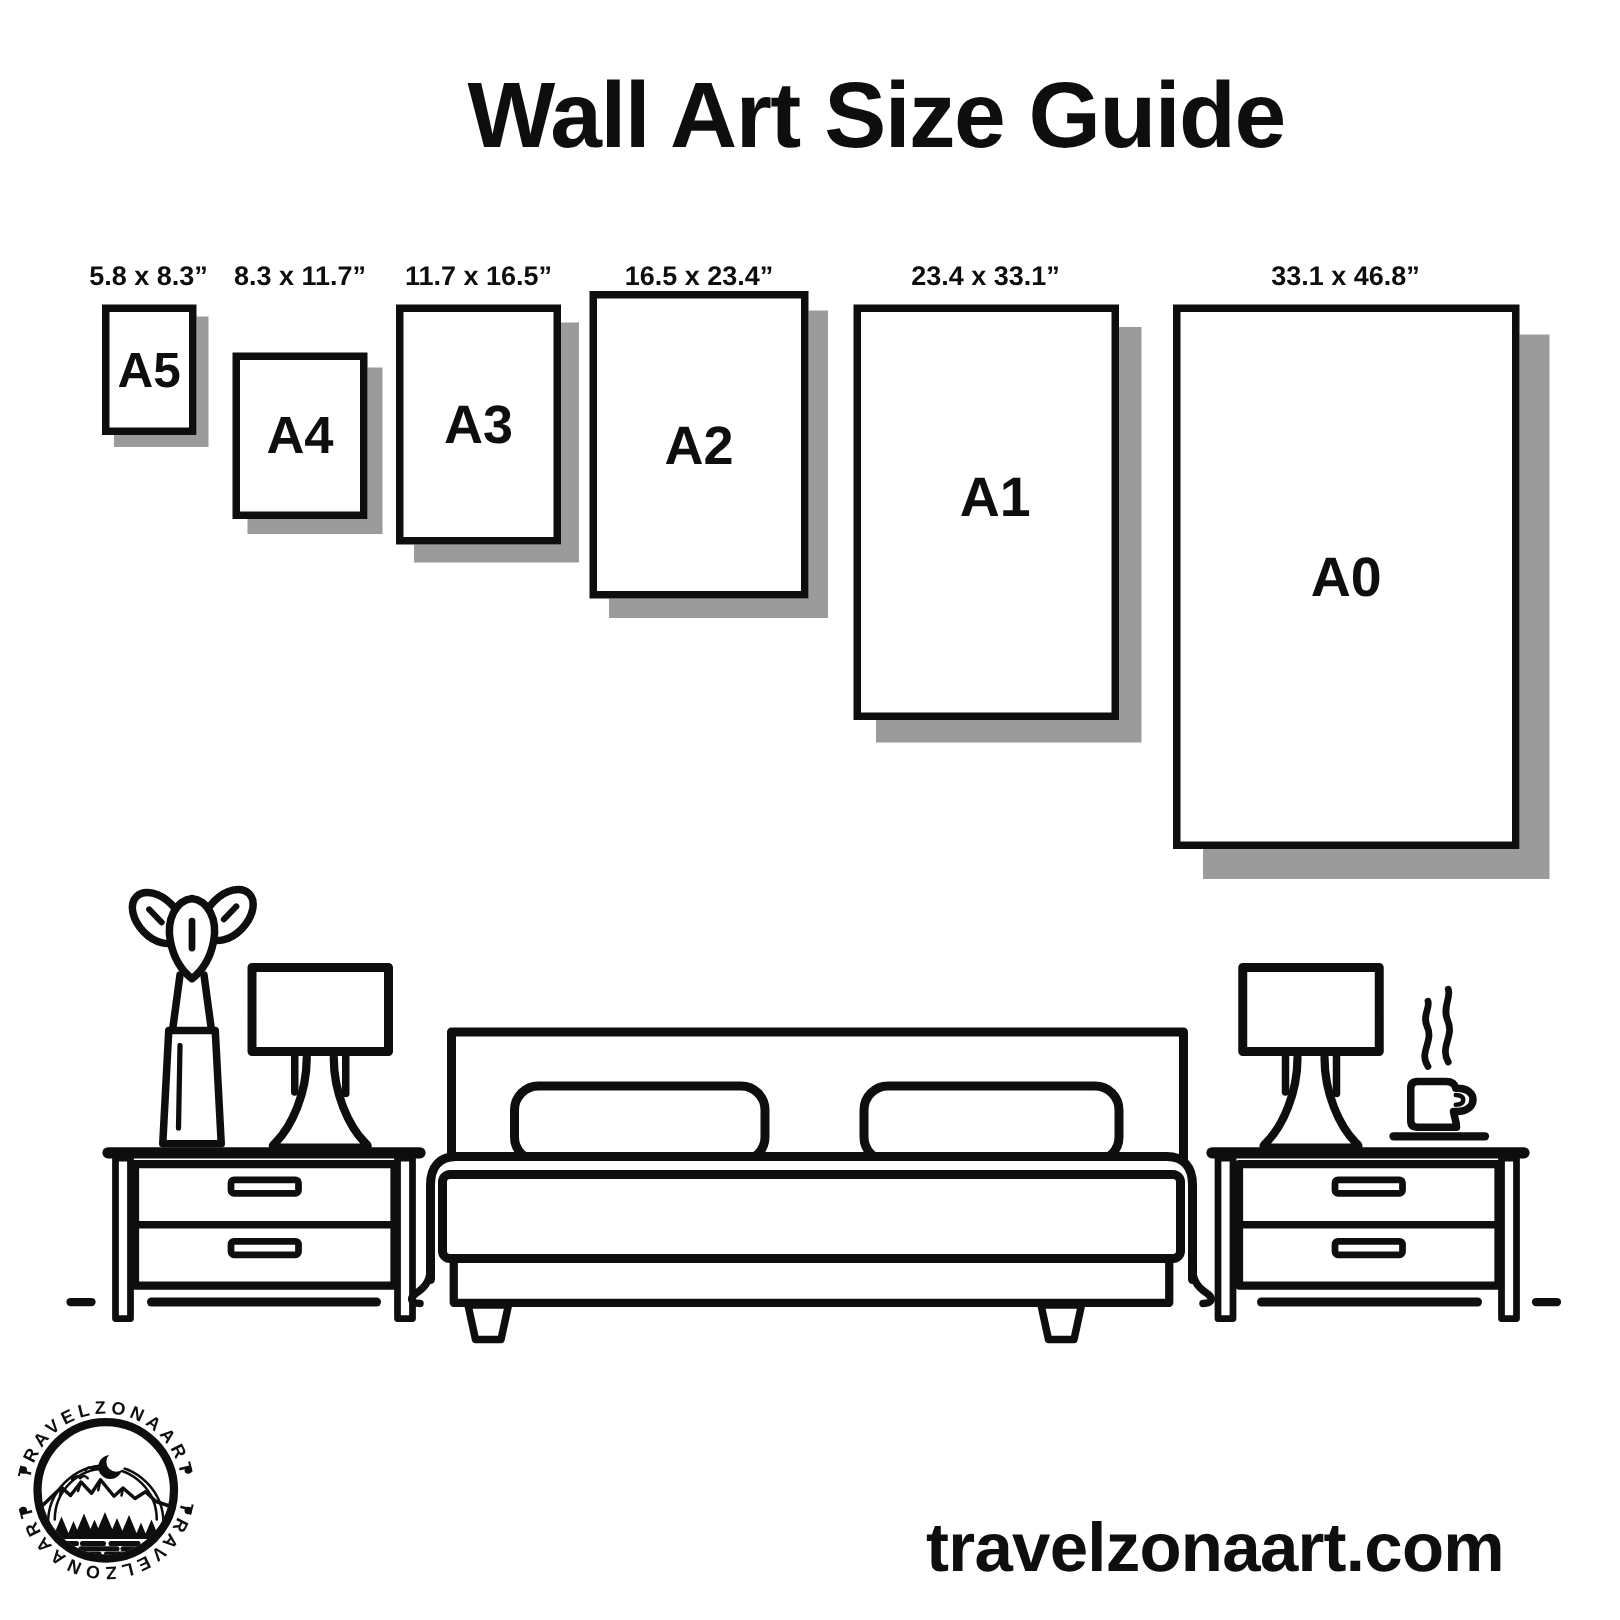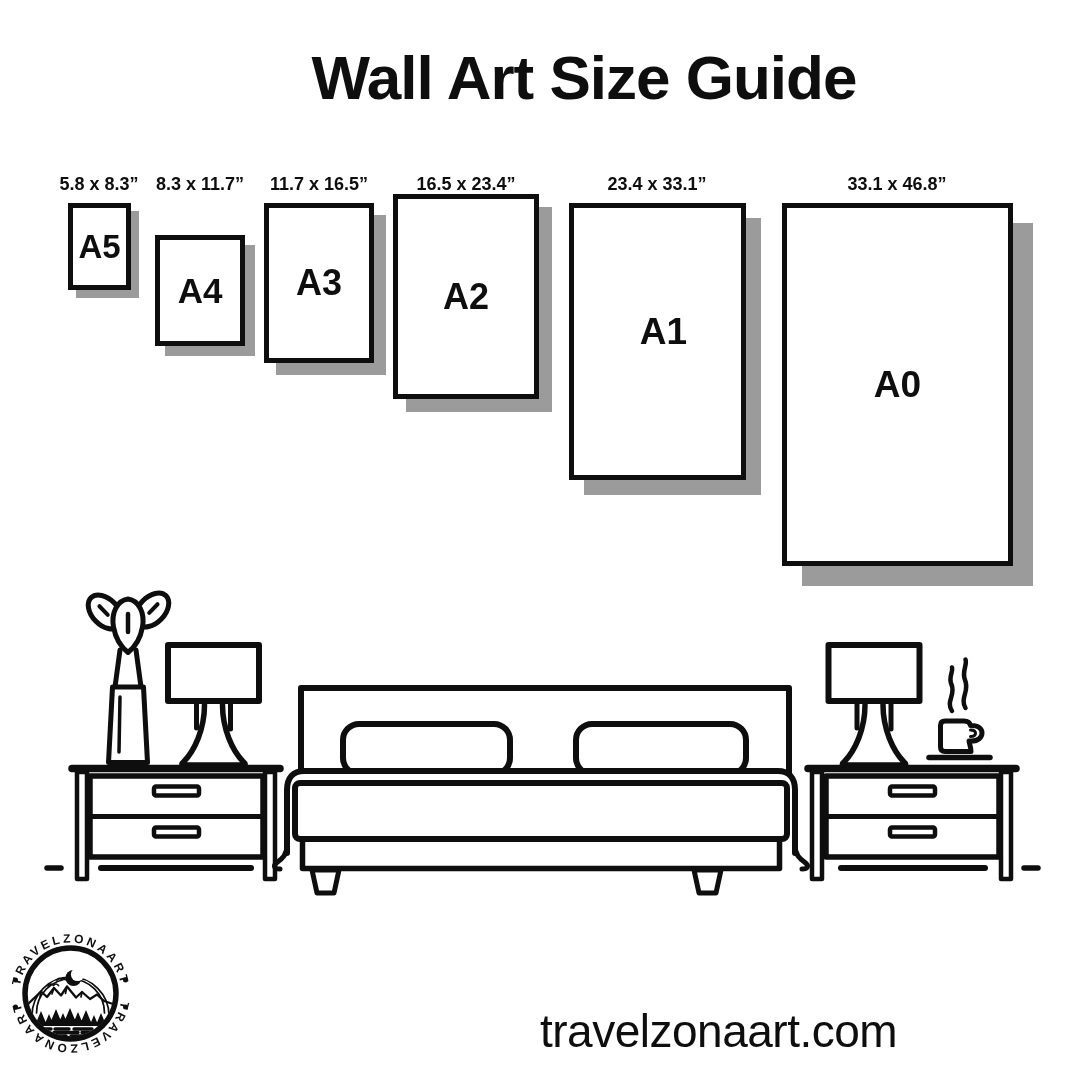--- a/index.html
+++ b/index.html
@@ -22,21 +22,21 @@
   }
   .frame {
     position:absolute; background:var(--bg); border:5px solid var(--ink);
     display:flex; align-items:center; justify-content:center; box-sizing:border-box;
   }
   .code { font-weight:bold; color:var(--ink); }
   .scene { position:absolute; left:0; top:585px; }
   .logo  { position:absolute; left:0; top:925px; }
   .website {
     position:absolute; left:540px; top:1004px; width:540px;
-    font-size:46px; font-weight:normal; letter-spacing:-0.5px;
+    text-align:center; font-size:46px; font-weight:bold; letter-spacing:-0.5px;
     color:var(--ink);
   }
   
   svg .s  { stroke:currentColor; fill:none; stroke-linecap:round; stroke-linejoin:round; }
   svg .fw { fill:var(--bg,#fff); }
   svg .fi { fill:currentColor; stroke:none; }
   svg .logo-text { font-family:"Liberation Sans",sans-serif; font-size:12px; font-weight:bold; letter-spacing:3px; fill:currentColor; }
 </style>
 </head>
 <body>

